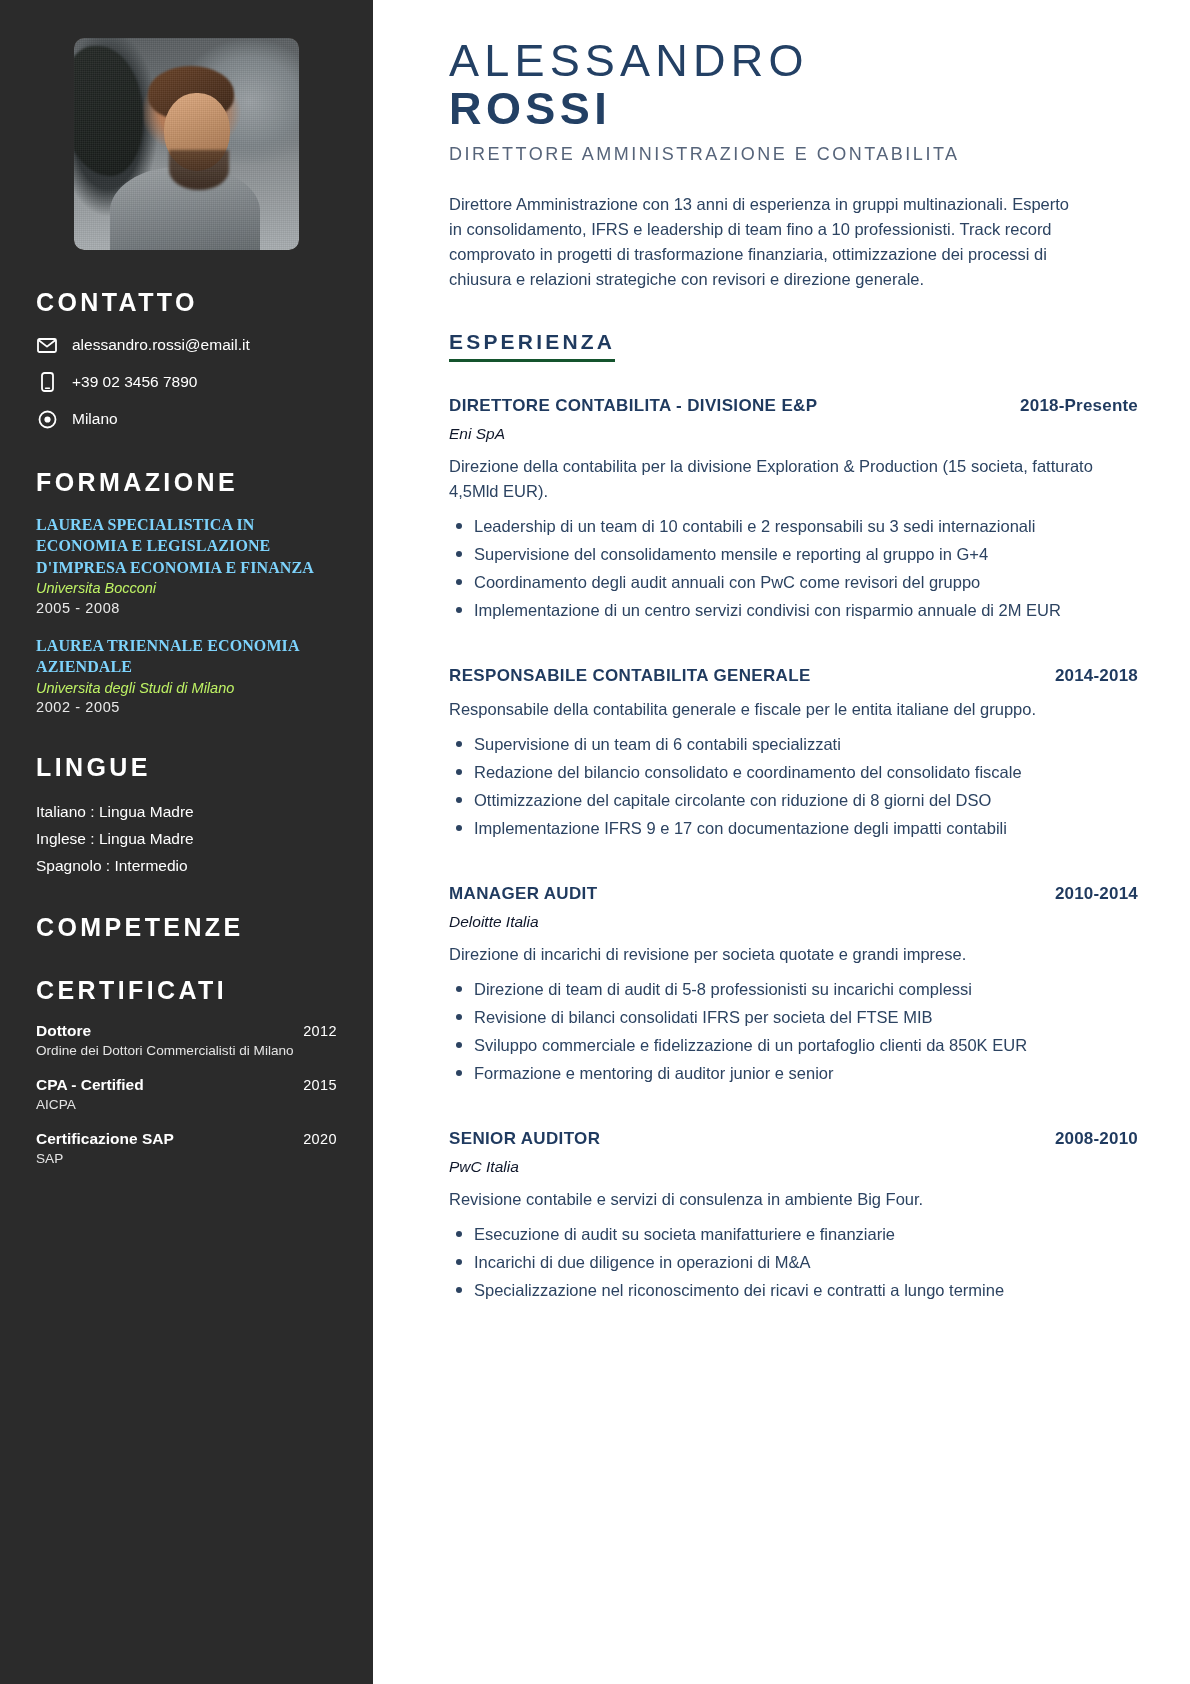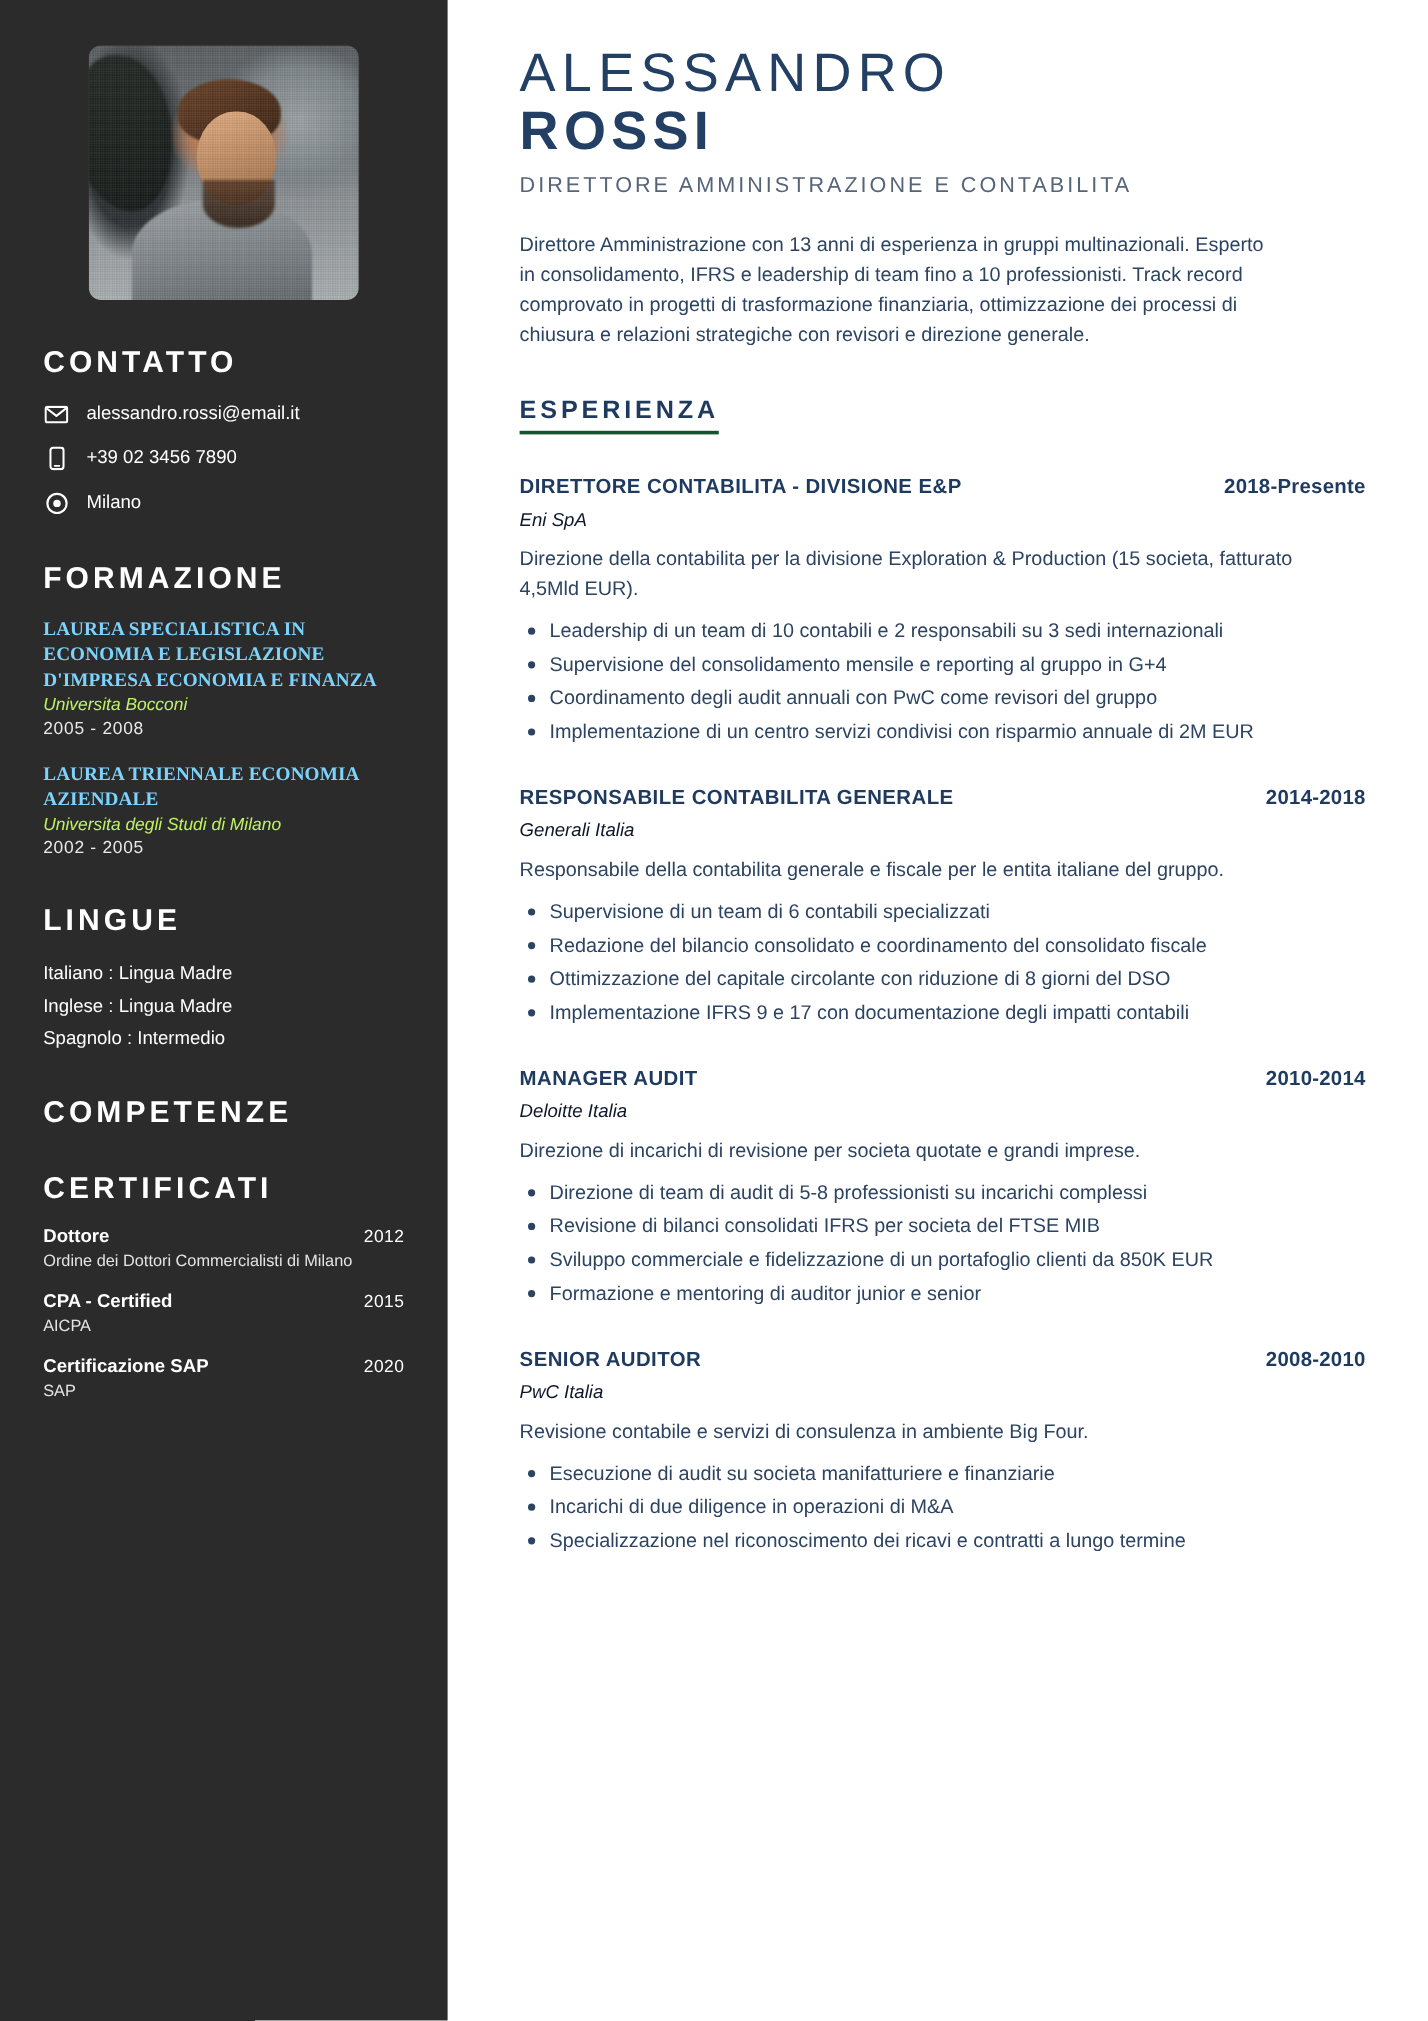--- a/index.html
+++ b/index.html
@@ -173,21 +173,21 @@
   .cert-issuer {
     font-size: 13.6px;
     color: #e4e4e4;
     margin-top: 2px;
     line-height: 1.3;
   }
 
   
   .main {
     flex: 1;
-    padding: 36px 52px 40px 60px;
+    padding: 36px 52px 40px 76px;
     color: #26405e;
   }
 
   .name-first {
     font-size: 45px;
     font-weight: 400;
     letter-spacing: 5.2px;
     color: #234064;
     line-height: 1.12;
   }
@@ -219,21 +219,21 @@
     display: inline-block;
     font-size: 21px;
     font-weight: 700;
     letter-spacing: 3.2px;
     color: #1f3a5f;
     margin-top: 38px;
     padding-bottom: 5px;
     border-bottom: 3px solid #14532d;
   }
 
-  .job { margin-top: 33px; }
+  .job { margin-top: 44px; }
   .job:first-of-type { margin-top: 34px; }
 
   .job-head {
     display: flex;
     justify-content: space-between;
     align-items: baseline;
     gap: 24px;
   }
   .job-role {
     font-size: 17px;
@@ -409,21 +409,20 @@
         <li>Implementazione di un centro servizi condivisi con risparmio annuale di 2M EUR</li>
       </ul>
     </section>
 
     
     <section class="job">
       <div class="job-head">
         <span class="job-role">RESPONSABILE CONTABILITA GENERALE</span>
         <span class="job-dates">2014-2018</span>
       </div>
-      <div class="job-company">Generali Italia</div>
       <p class="job-desc">Responsabile della contabilita generale e fiscale per le entita italiane del gruppo.</p>
       <ul class="job-bullets">
         <li>Supervisione di un team di 6 contabili specializzati</li>
         <li>Redazione del bilancio consolidato e coordinamento del consolidato fiscale</li>
         <li>Ottimizzazione del capitale circolante con riduzione di 8 giorni del DSO</li>
         <li>Implementazione IFRS 9 e 17 con documentazione degli impatti contabili</li>
       </ul>
     </section>
 
     

